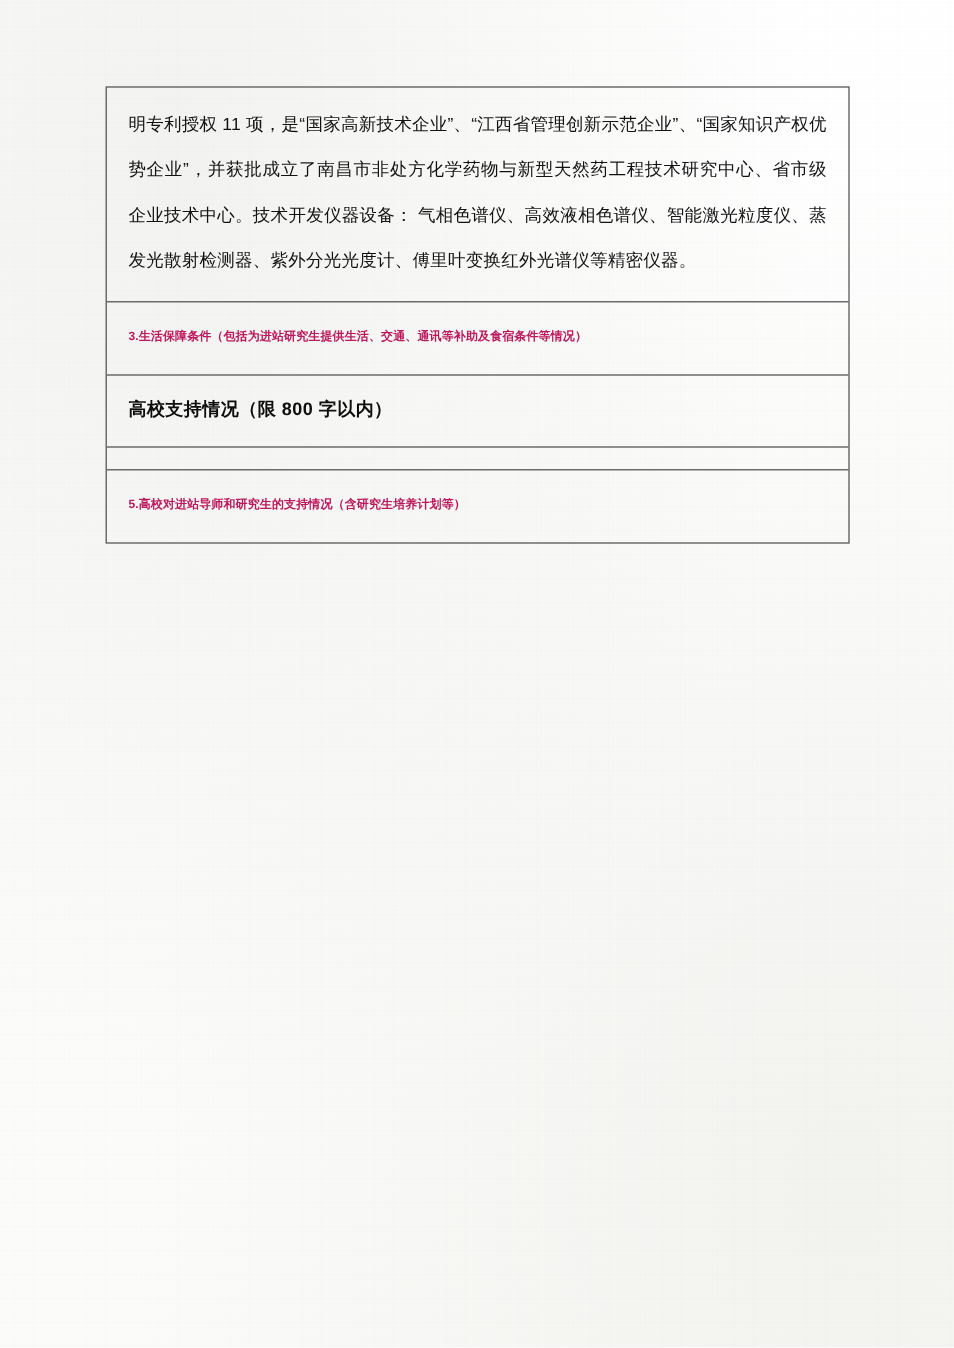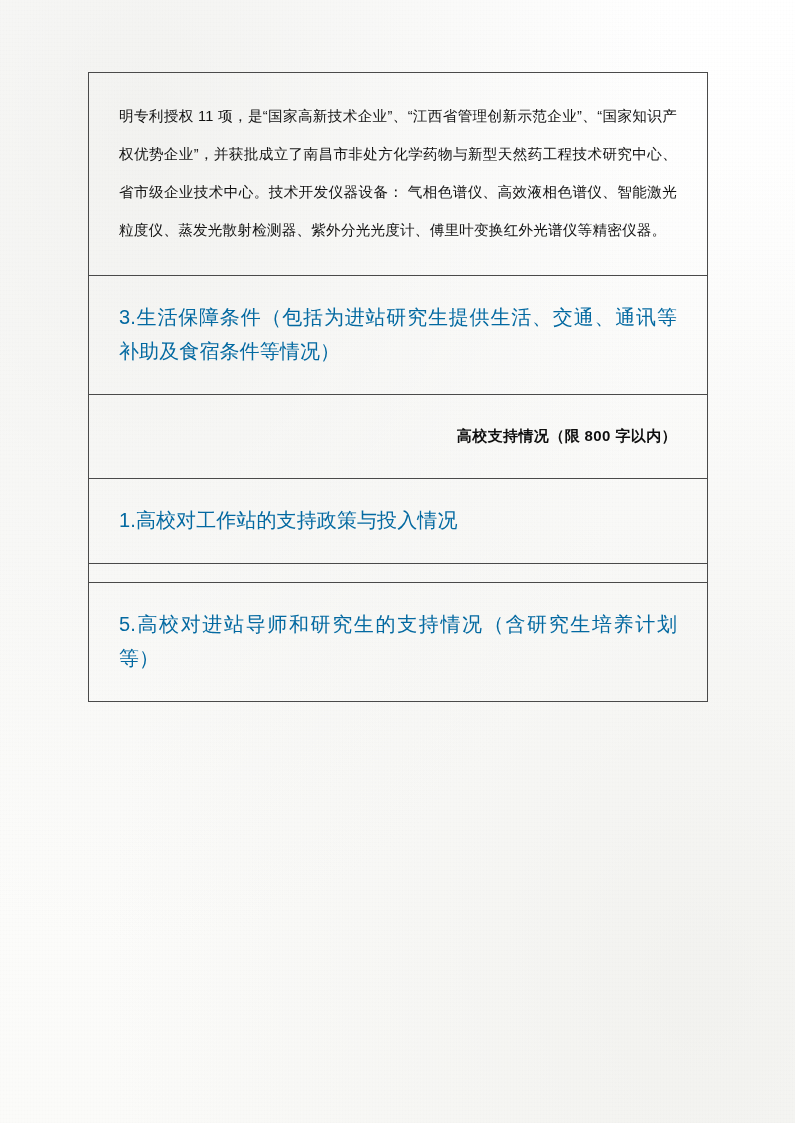--- a/index.html
+++ b/index.html
@@ -43,38 +43,38 @@
     background: transparent;
   }
   .cell {
     border-bottom: 1px solid #4a4a4a;
     box-sizing: border-box;
     padding: 8px 14px 10px 14px;
   }
   .cell.last { border-bottom: none; }
 
   p {
-    margin: 16px;
+    margin: 4px;
     font-size: 14.6px;
     line-height: 38px;
     letter-spacing: .2px;
     color: #121212;
     text-align: justify;
     text-justify: inter-ideograph;
   }
   p.indent { text-indent: 2em; }
   .bold {
-    font-weight: normal;
-    font-size: 20px;
+    font-weight: bold;
+    font-size: 10px;
     line-height: 34px;
-    color: #0369a1;
+    color: #be185d;
     letter-spacing: .1px;
   }
   .center-head {
-    text-align: right;
+    text-align: left;
     font-weight: bold;
     font-size: 15px;
     line-height: 30px;
     letter-spacing: .4px;
     color: #0e0e0e;
   }
   .band {
     padding: 10px 14px 11px 14px;
   }
   .p-small-gap { margin-top: 6px; }
@@ -92,23 +92,20 @@
   </div>
 
   <div class="cell">
     <p class="bold">3.生活保障条件（包括为进站研究生提供生活、交通、通讯等补助及食宿条件等情况）</p>
   </div>
 
   <div class="cell band">
     <p class="center-head">高校支持情况（限 800 字以内）</p>
   </div>
 
-  <div class="cell">
-    <p class="bold">1.高校对工作站的支持政策与投入情况</p>
-  </div>
 
   <div class="cell">
   </div>
 
   <div class="cell last">
     <p class="bold">5.高校对进站导师和研究生的支持情况（含研究生培养计划等）</p>
   </div>
 
 </div>
 

